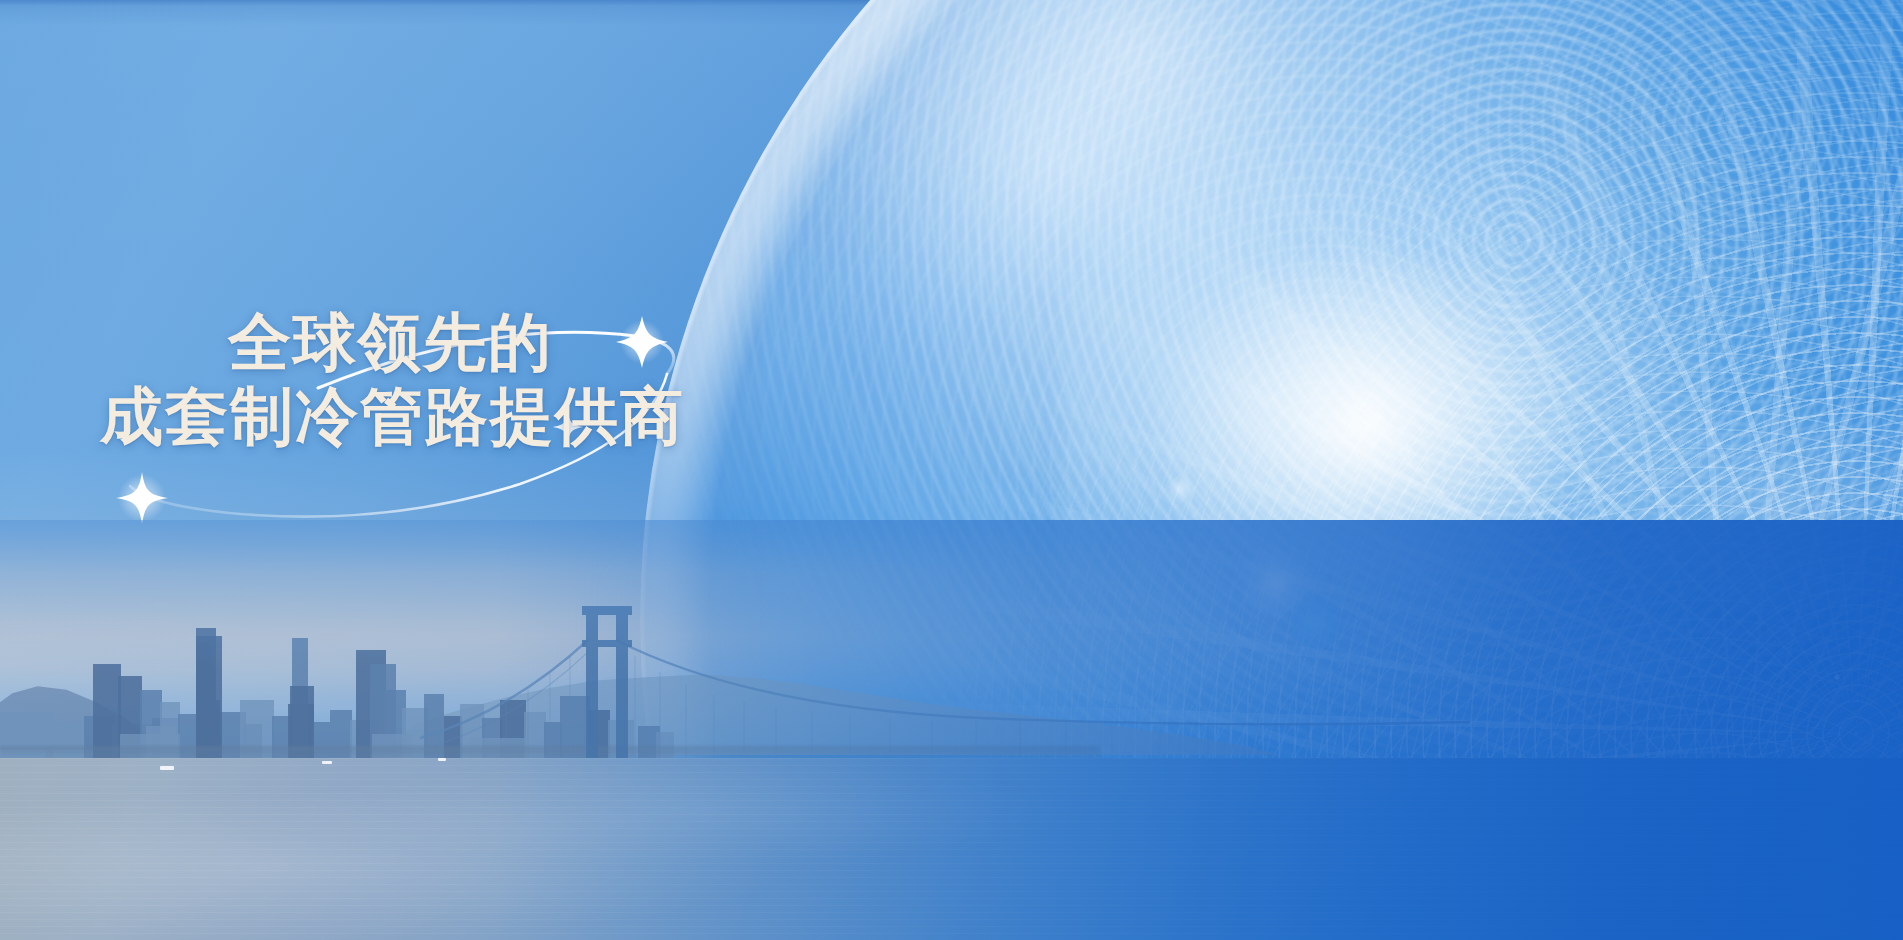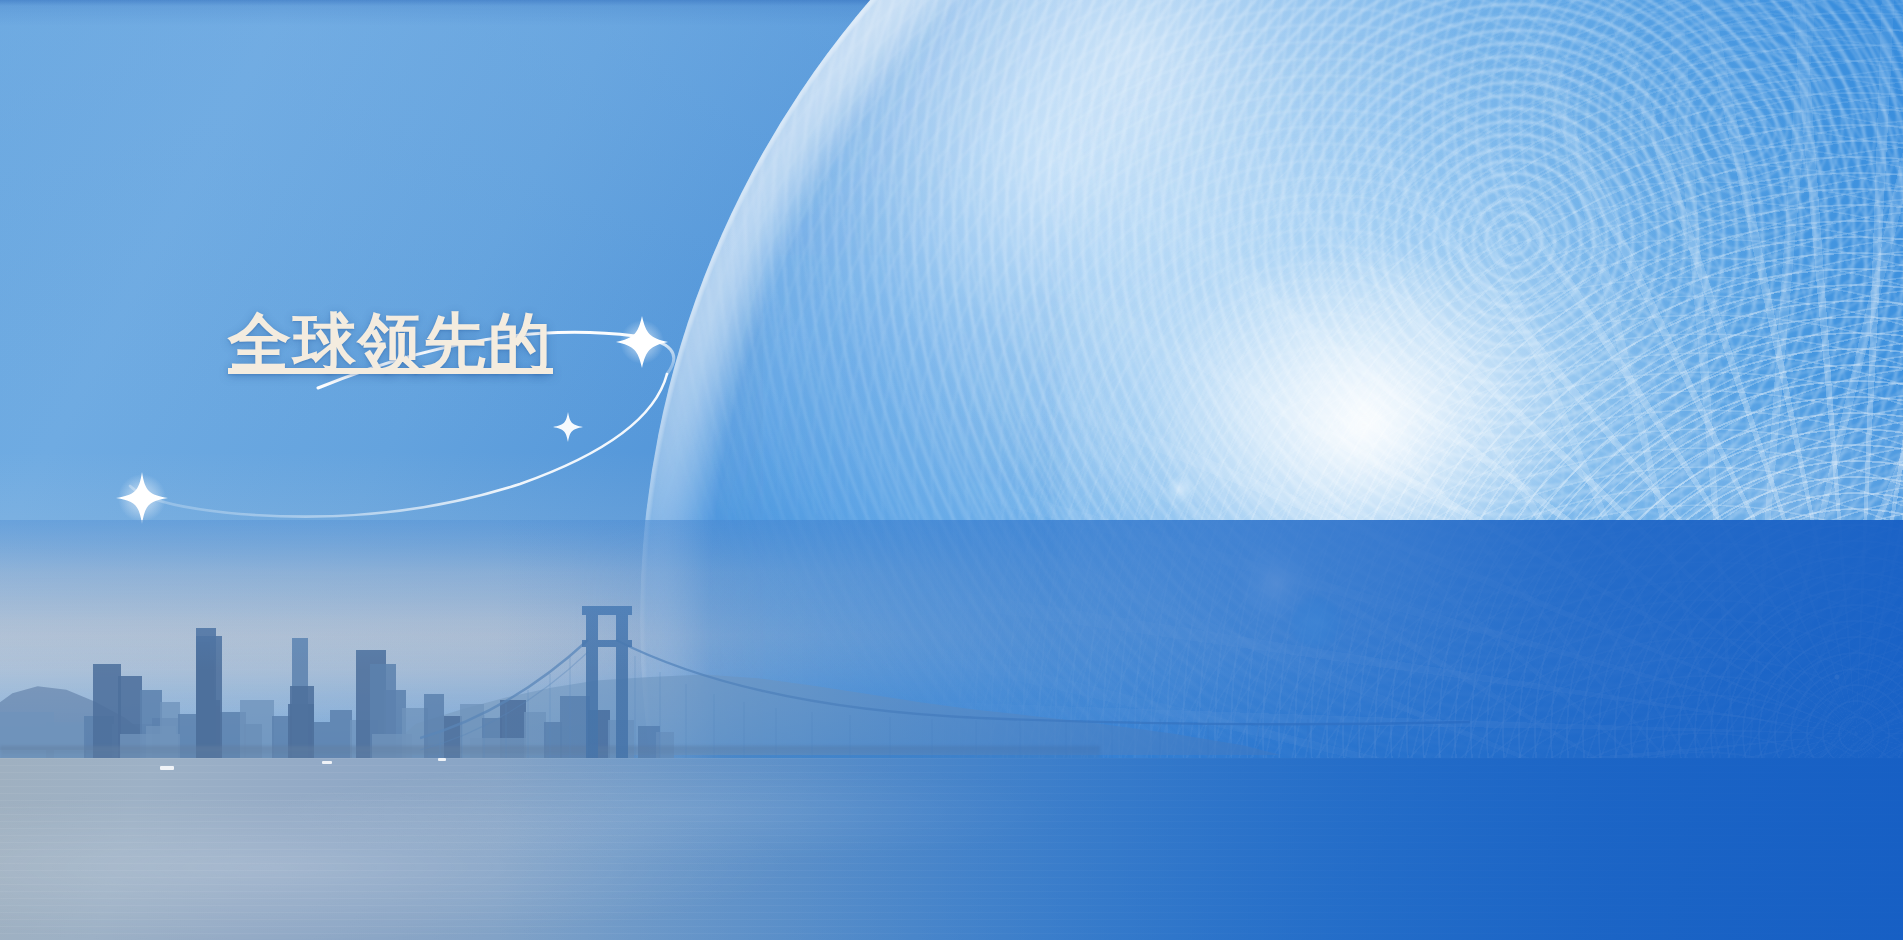--- a/index.html
+++ b/index.html
@@ -206,21 +206,21 @@
   }
   .headline .line{
     font-size:63px;
     line-height:74px;
     font-weight:700;
     letter-spacing:2px;
     color:#f4ecdf;
     white-space:nowrap;
     text-shadow:0 2px 10px rgba(20,70,140,.30), 0 1px 2px rgba(20,70,140,.22);
   }
-  .headline .line-1{ margin-left:128px;text-decoration:underline; }
+  .headline .line-1{ margin-left:128px; }
   .headline .line-2{ margin-left:0px; }
 
   
   .scene{
     position:absolute; left:0; bottom:0;
     width:1903px; height:420px;
     overflow:hidden;
     z-index:3;
   }
   
@@ -463,15 +463,16 @@
 
     <path d="M 552 46 C 556 64 560 68 578 72 C 560 76 556 80 552 98 C 548 80 544 76 526 72 C 544 68 548 64 552 46 Z" fill="#ffffff"></path>
 
     <path d="M 478 142 C 480 153 482 155 493 157 C 482 159 480 161 478 172 C 476 161 474 159 463 157 C 474 155 476 153 478 142 Z" fill="#ffffff" opacity="0.95"></path>
 
     <path d="M 52 202 C 55 221 59 225 78 228 C 59 231 55 235 52 254 C 49 235 45 231 26 228 C 45 225 49 221 52 202 Z" fill="#ffffff"></path>
   </svg>
 
   <div class="headline">
     <div class="line line-1">全球领先的</div>
+    <div class="line line-2">成套制冷管路提供商</div>
   </div>
 
 </div>
 
 </body></html>

